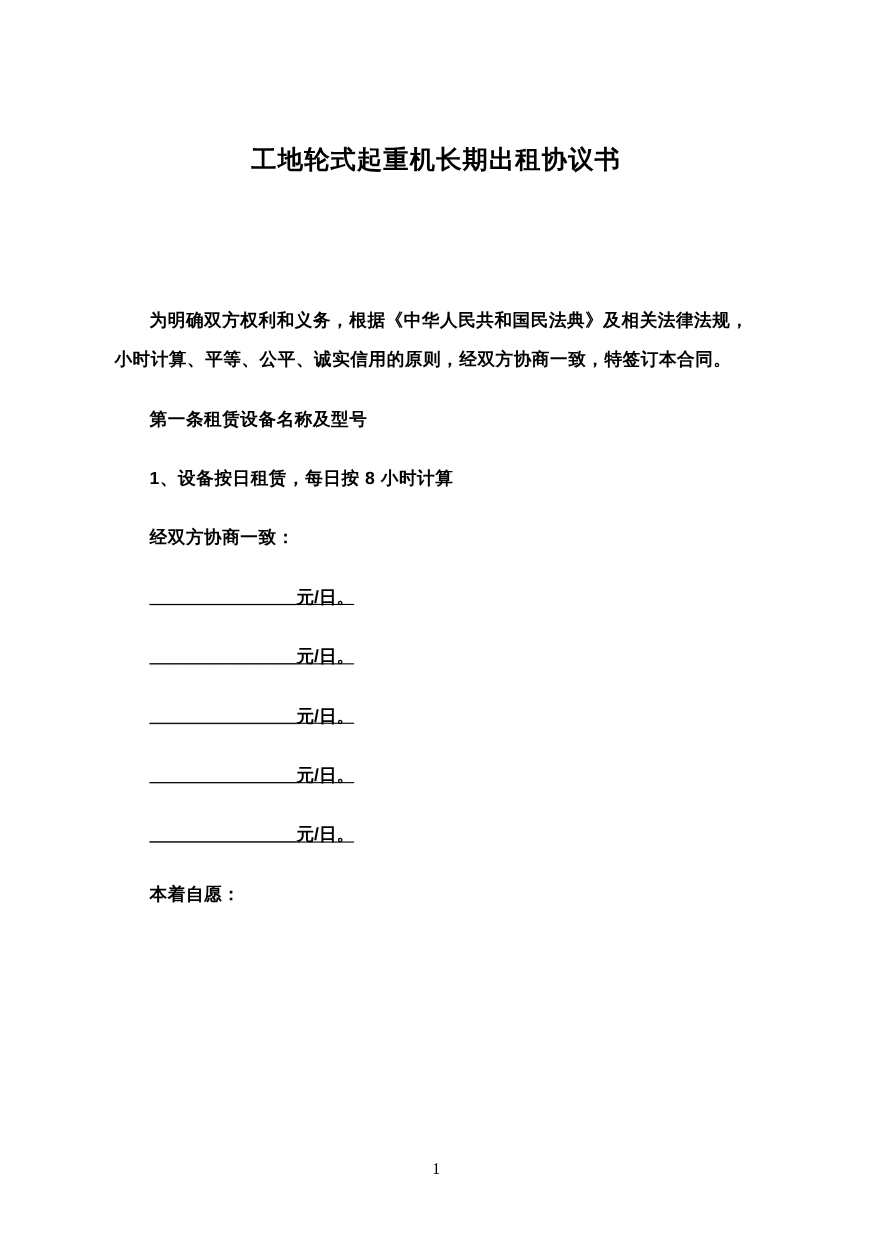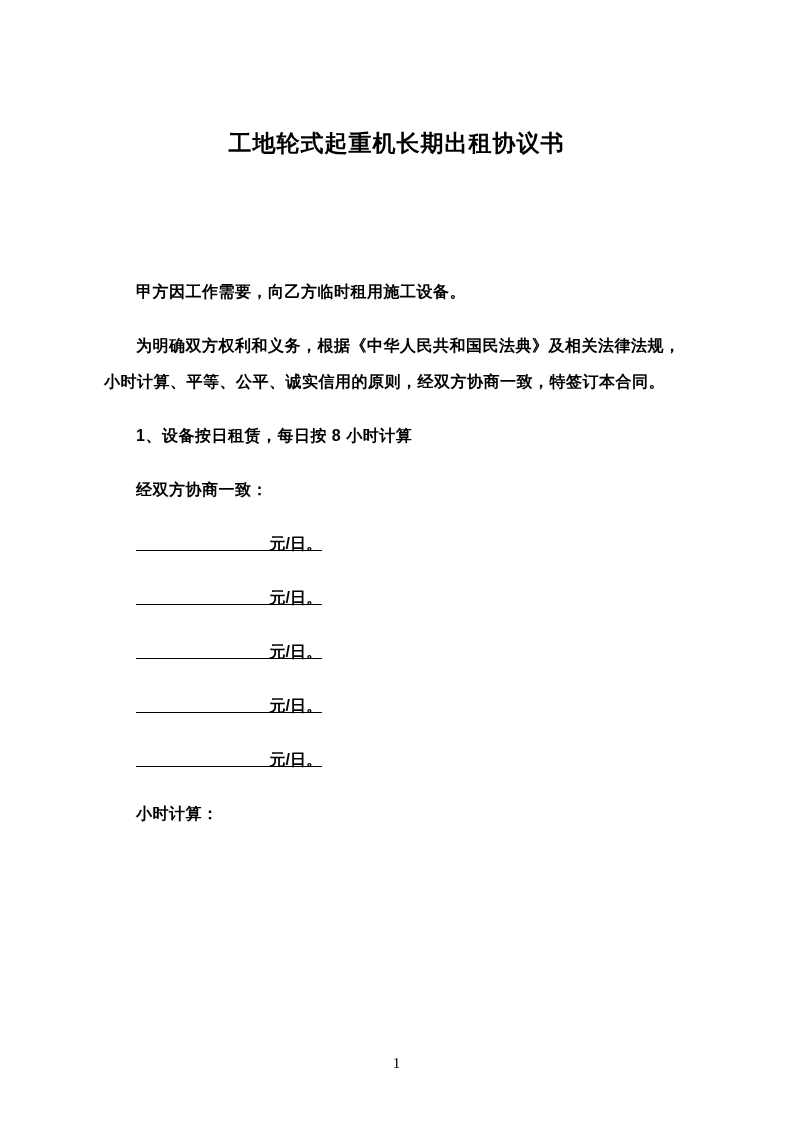--- a/index.html
+++ b/index.html
@@ -18,21 +18,20 @@
     padding: 128px 104px 0 104px;
     overflow: hidden;
   }
   .doc-title {
     margin: 0 0 112px 0;
     text-align: center;
     font-size: 23px;
     font-weight: 700;
     line-height: 34px;
     letter-spacing: 1px;
-    font-family: Liberation Mono, monospace;
   }
   .para {
     margin: 0 0 18px 0;
     font-size: 16px;
     font-weight: 600;
     line-height: 36px;
     text-indent: 2em;
     letter-spacing: 0.5px;
   }
   .blank-line {
@@ -52,36 +51,36 @@
 </style>
 </head>
 <body>
 
 <div class="page">
 
   <h1 class="doc-title">工地轮式起重机长期出租协议书</h1>
 
 
 
-  <p class="para">甲方因工作需要，向乙方临时租用施工设备。</p>
 
   <p class="para">为明确双方权利和义务，根据《中华人民共和国民法典》及相关法律法规，小时计算、平等、公平、诚实信用的原则，经双方协商一致，特签订本合同。</p>
 
+  <p class="para">第一条租赁设备名称及型号</p>
 
   <p class="para">1、设备按日租赁，每日按 8 小时计算</p>
 
   <p class="para">经双方协商一致：</p>
 
   <p class="para blank-line">_______________元/日。</p>
 
   <p class="para blank-line">_______________元/日。</p>
 
   <p class="para blank-line">_______________元/日。</p>
 
   <p class="para blank-line">_______________元/日。</p>
 
   <p class="para blank-line">_______________元/日。</p>
 
-  <p class="para">小时计算：</p>
+  <p class="para">本着自愿：</p>
 
   <div class="page-number">1</div>
 
 </div>
 
 </body></html>

